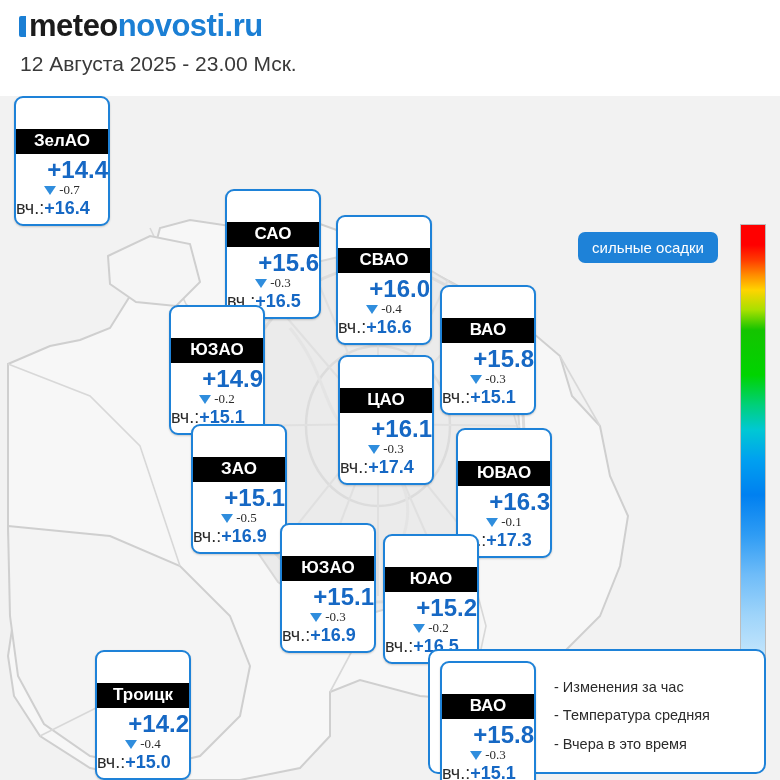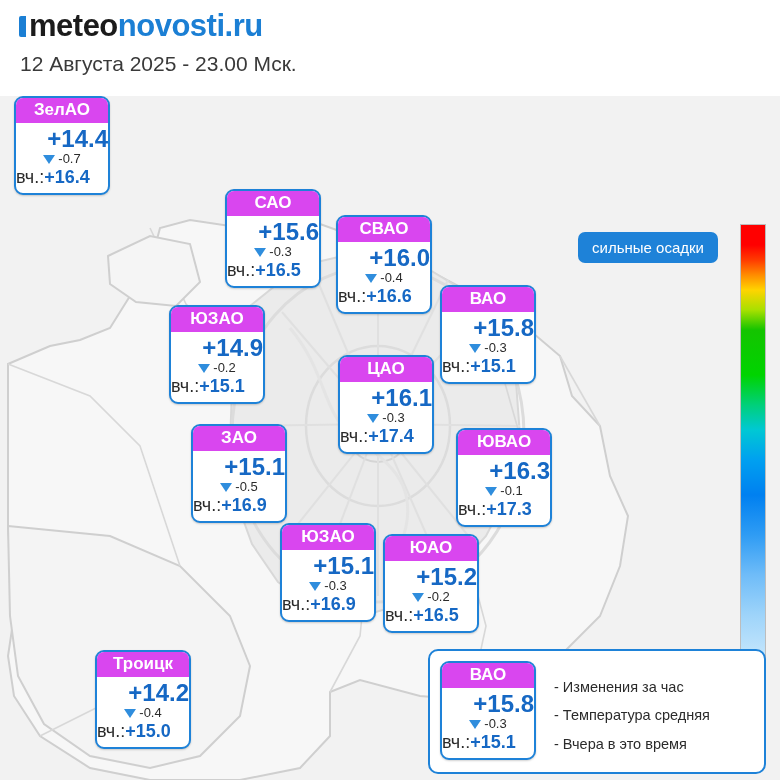--- a/index.html
+++ b/index.html
@@ -123,42 +123,44 @@
     position: absolute;
     background: #ffffff;
     border: 2px solid #1e82d8;
     border-radius: 9px;
     box-shadow: 0 1px 2px rgba(0,0,0,0.18);
     z-index: 25;
     overflow: hidden;
     width: 96px;
   }
   .card-title {
-    background: #d946ef;
+    background: #000000;
     color: #ffffff;
     font-size: 17px;
     font-weight: bold;
     text-align: center;
     padding: 3px 4px 4px;
     line-height: 1.05;
+    margin-top: 31px;
   }
   .card-temp {
     color: #1668c4;
     font-size: 24px;
     font-weight: bold;
     text-align: right;
     line-height: 1.15;
     padding-top: 2px;
   }
   .card-delta {
     text-align: center;
     font-size: 13px;
     color: #2b2b2b;
     line-height: 1.1;
     padding-bottom: 1px;
+    font-family: Liberation Serif, serif;
   }
   .arrow-down {
     display: inline-block;
     width: 0; height: 0;
     border-left: 6px solid transparent;
     border-right: 6px solid transparent;
     border-top: 9px solid #2f8ddd;
     margin-right: 3px;
     vertical-align: -1px;
   }

